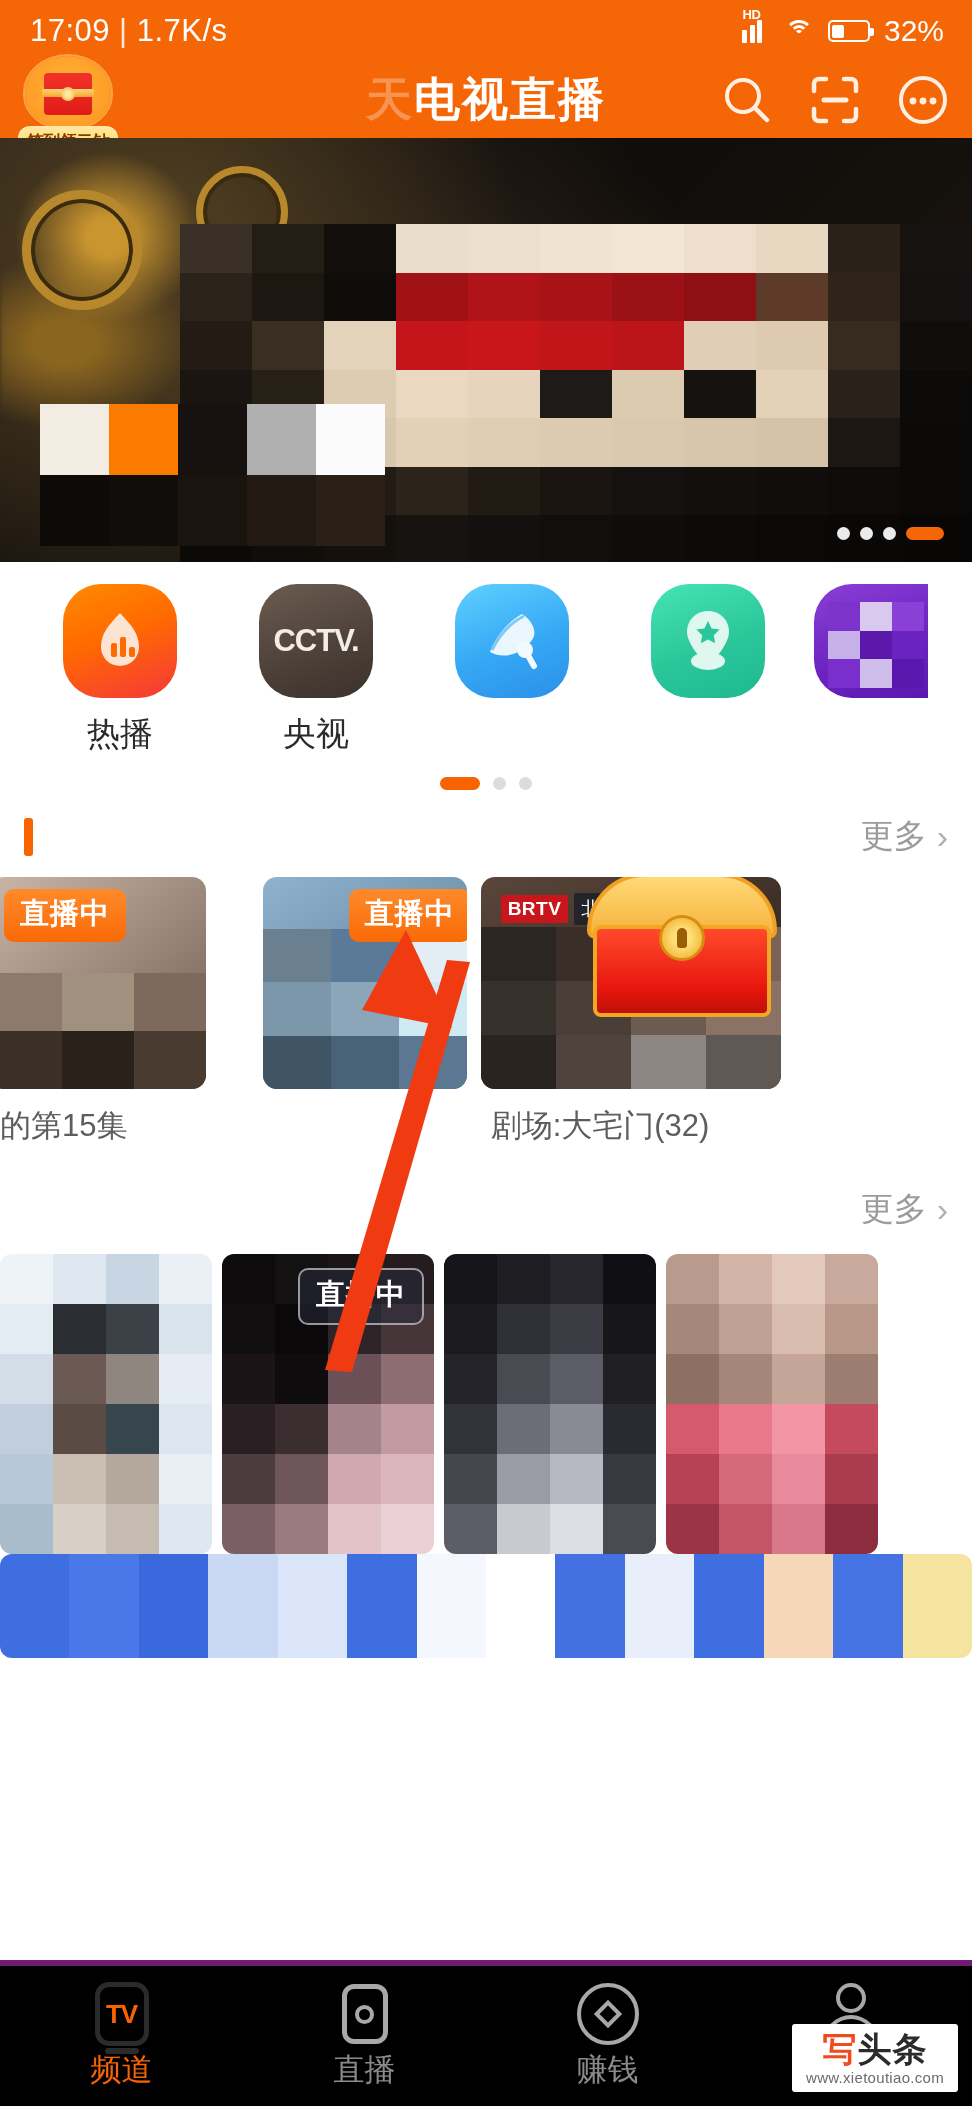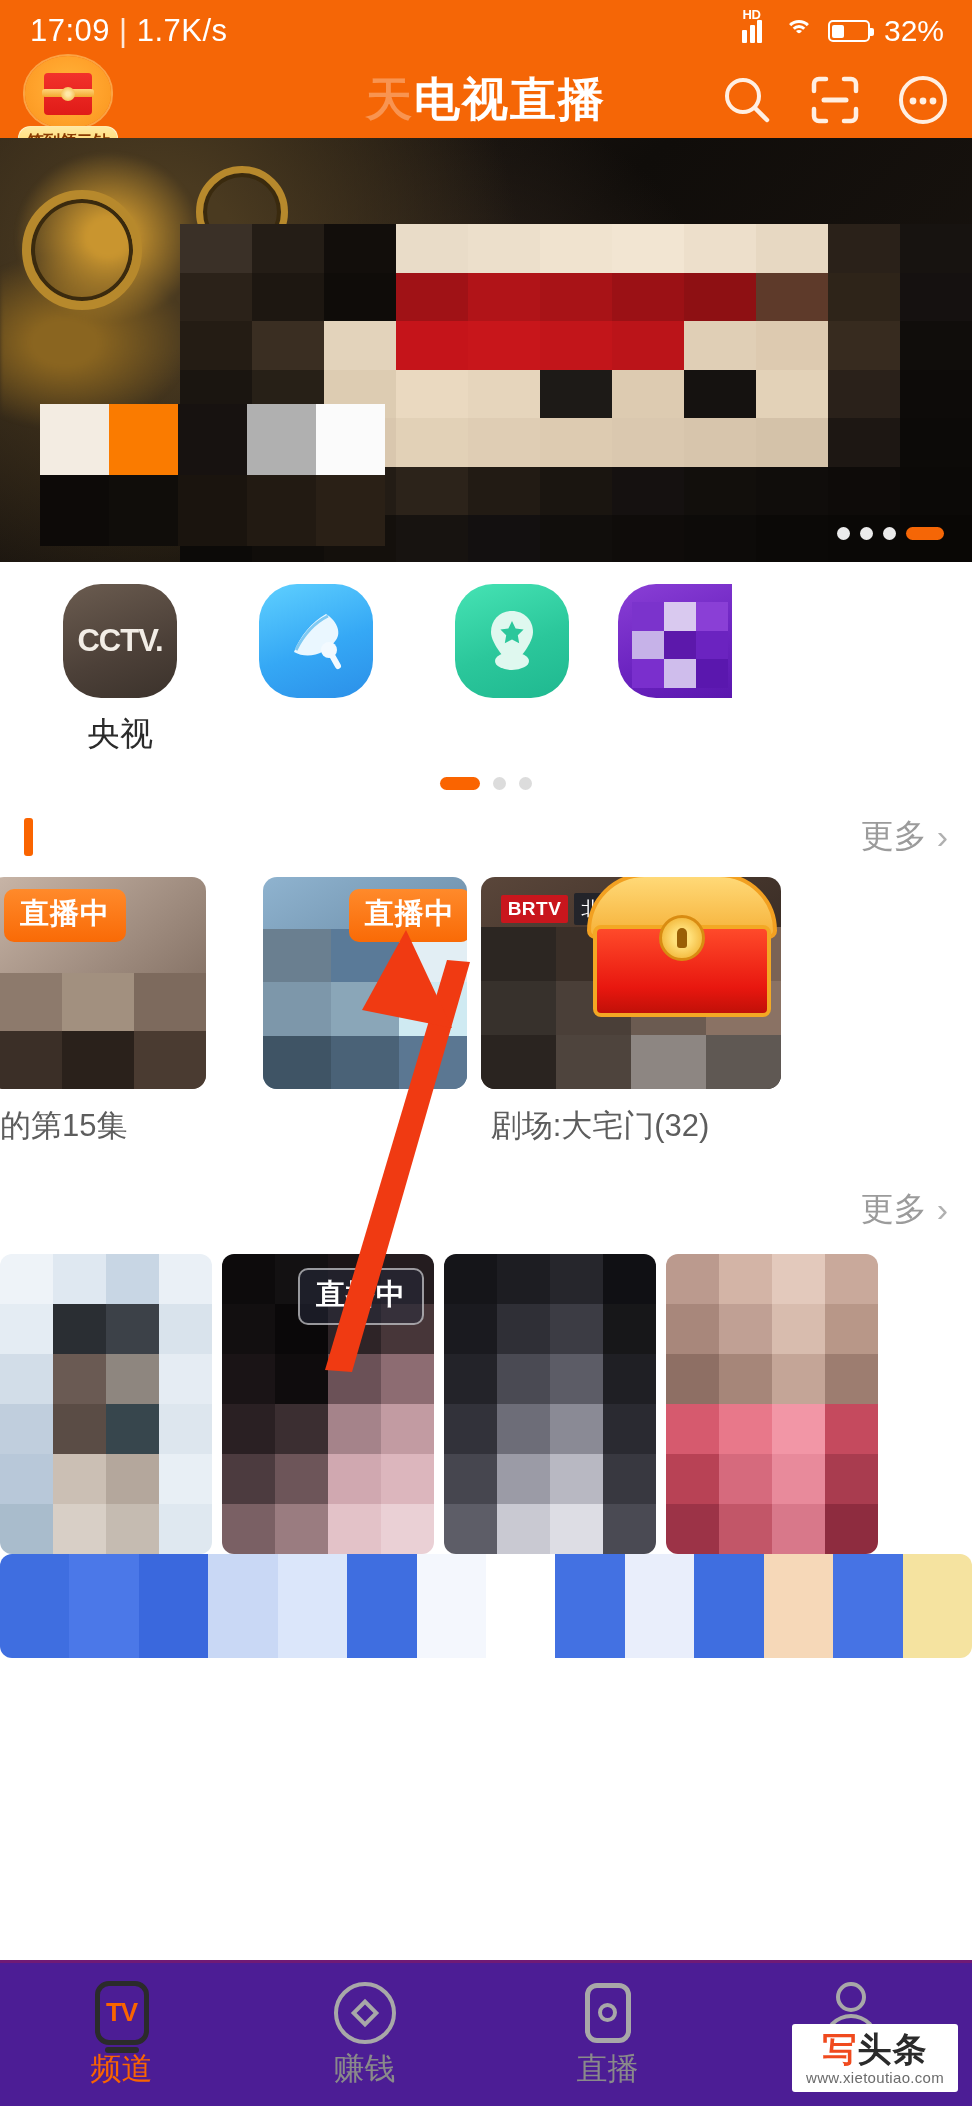--- a/index.html
+++ b/index.html
@@ -200,21 +200,21 @@
     background:#fff; padding:8px 14px 6px; border-radius:3px;
     text-align:center; line-height:1.05;
   }
   .wm .t{ font-size:34px; font-weight:bold; color:#2b2b2b; letter-spacing:1px;}
   .wm .t em{ font-style:normal; color:#F04A1E; }
   .wm .u{ font-size:15px; color:#6b6b6b; letter-spacing:.3px; margin-top:3px;}
 
   
   .tabbar{
     position:absolute; left:0; bottom:0; width:972px; height:146px;
-    background:#4c1d95; border-top:3px solid #701a75;
+    background:#000000; border-top:6px solid #701a75;
     display:flex; align-items:center; z-index:40;
   }
   .tab{ flex:1; text-align:center; }
   .tab .ti{ height:66px; display:flex; align-items:center; justify-content:center;}
   .tab .tl{ font-size:31px; color:#8a8a8a; margin-top:2px;}
   .tab.active .tl{ color:#FA6400; }
 
   .tv-icon{ width:54px;height:64px;border:5px solid #2b2b2b;border-radius:14px;
     display:flex;align-items:center;justify-content:center;position:relative;}
   .tv-icon span{ color:#FA6400;font-size:26px;font-weight:bold;letter-spacing:-1px;}
@@ -409,20 +409,31 @@
   <div class="dots">
     <i></i>
     <i></i>
     <i></i>
     <i class="on"></i>
   </div>
 </div>
 
 <div class="cats">
 
+  <div class="cat">
+    <div class="tile tile-hot">
+      <svg width="62" height="64" viewBox="0 0 62 64">
+        <path d="M31 4C20 16 12 24 12 38a19 19 0 0 0 38 0C50 24 42 16 31 4Z" fill="#FCE3D2"></path>
+        <rect x="22" y="34" width="6" height="14" rx="2" fill="#FF6A00"></rect>
+        <rect x="31" y="28" width="6" height="20" rx="2" fill="#FF6A00"></rect>
+        <rect x="40" y="38" width="6" height="10" rx="2" fill="#FF6A00"></rect>
+      </svg>
+    </div>
+    <div class="name">热播</div>
+  </div>
 
   <div class="cat">
     <div class="tile tile-cctv">
       <span class="cctv-txt">CCTV.</span>
     </div>
     <div class="name">央视</div>
   </div>
 
   <div class="cat">
     <div class="tile tile-sat">
@@ -714,34 +725,34 @@
     <div class="ti">
       <div class="tv-icon">
           <span>TV</span>
         </div>
     </div>
     <div class="tl">频道</div>
   </div>
 
   <div class="tab">
     <div class="ti">
+      <div class="cam-icon">
+          <i></i>
+        </div>
+    </div>
+    <div class="tl">直播</div>
+  </div>
+
+  <div class="tab">
+    <div class="ti">
       <div class="dia-icon">
           <i></i>
         </div>
     </div>
     <div class="tl">赚钱</div>
-  </div>
-
-  <div class="tab">
-    <div class="ti">
-      <div class="cam-icon">
-          <i></i>
-        </div>
-    </div>
-    <div class="tl">直播</div>
   </div>
 
   <div class="tab">
     <div class="ti">
       <div class="me-icon">
           <i class="h"></i>
           <i class="b"></i>
         </div>
     </div>
     <div class="tl">我的</div>

